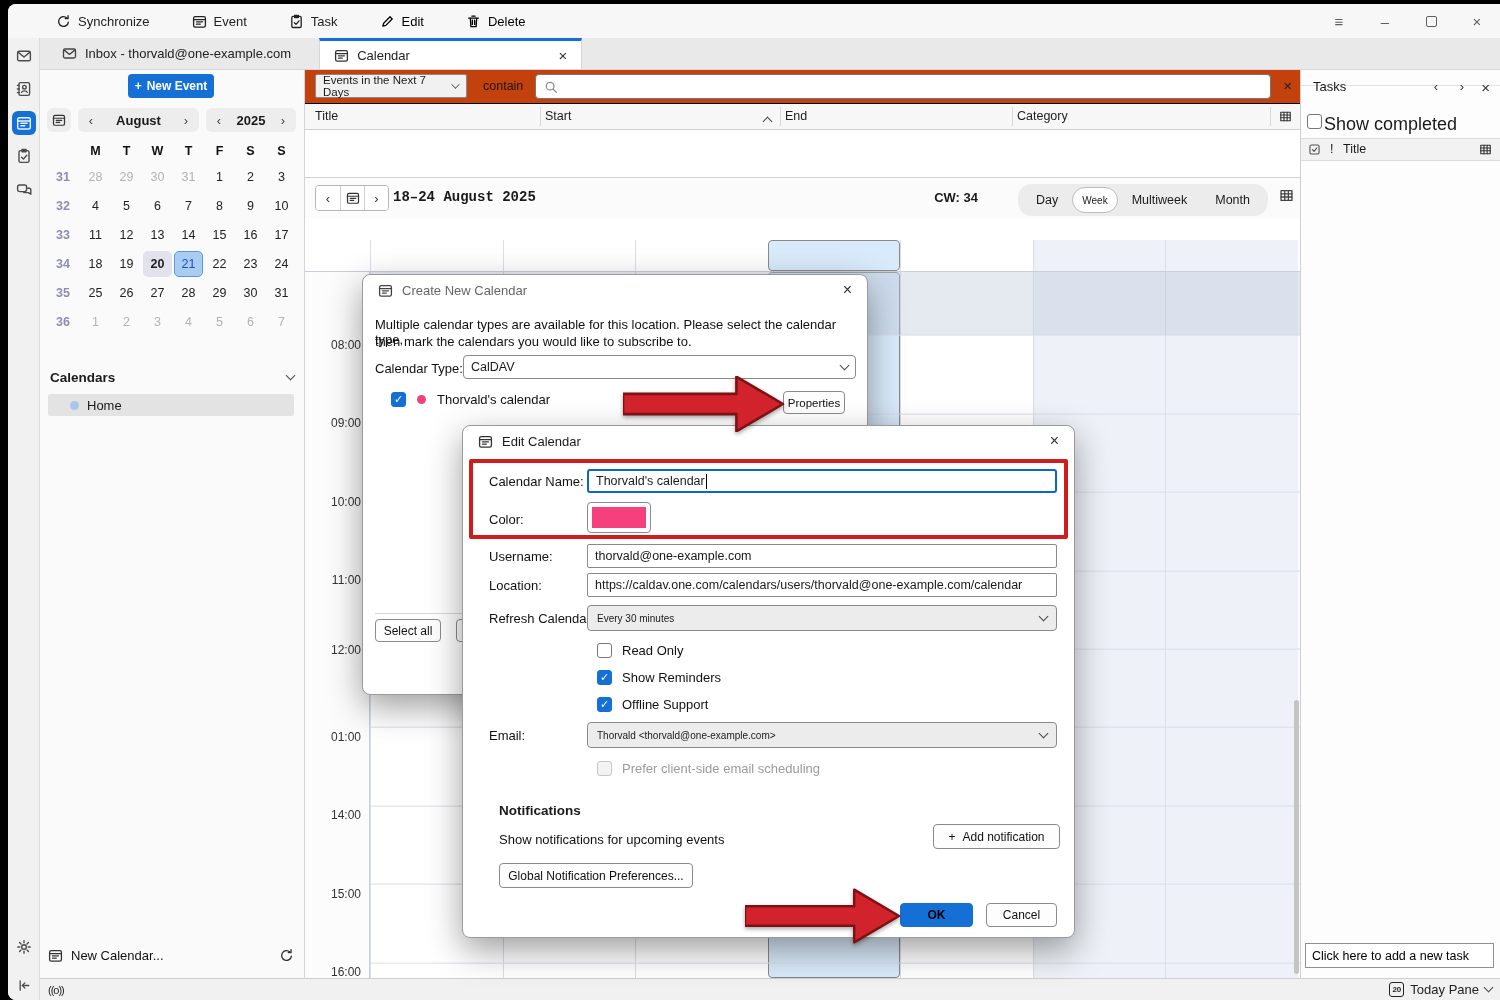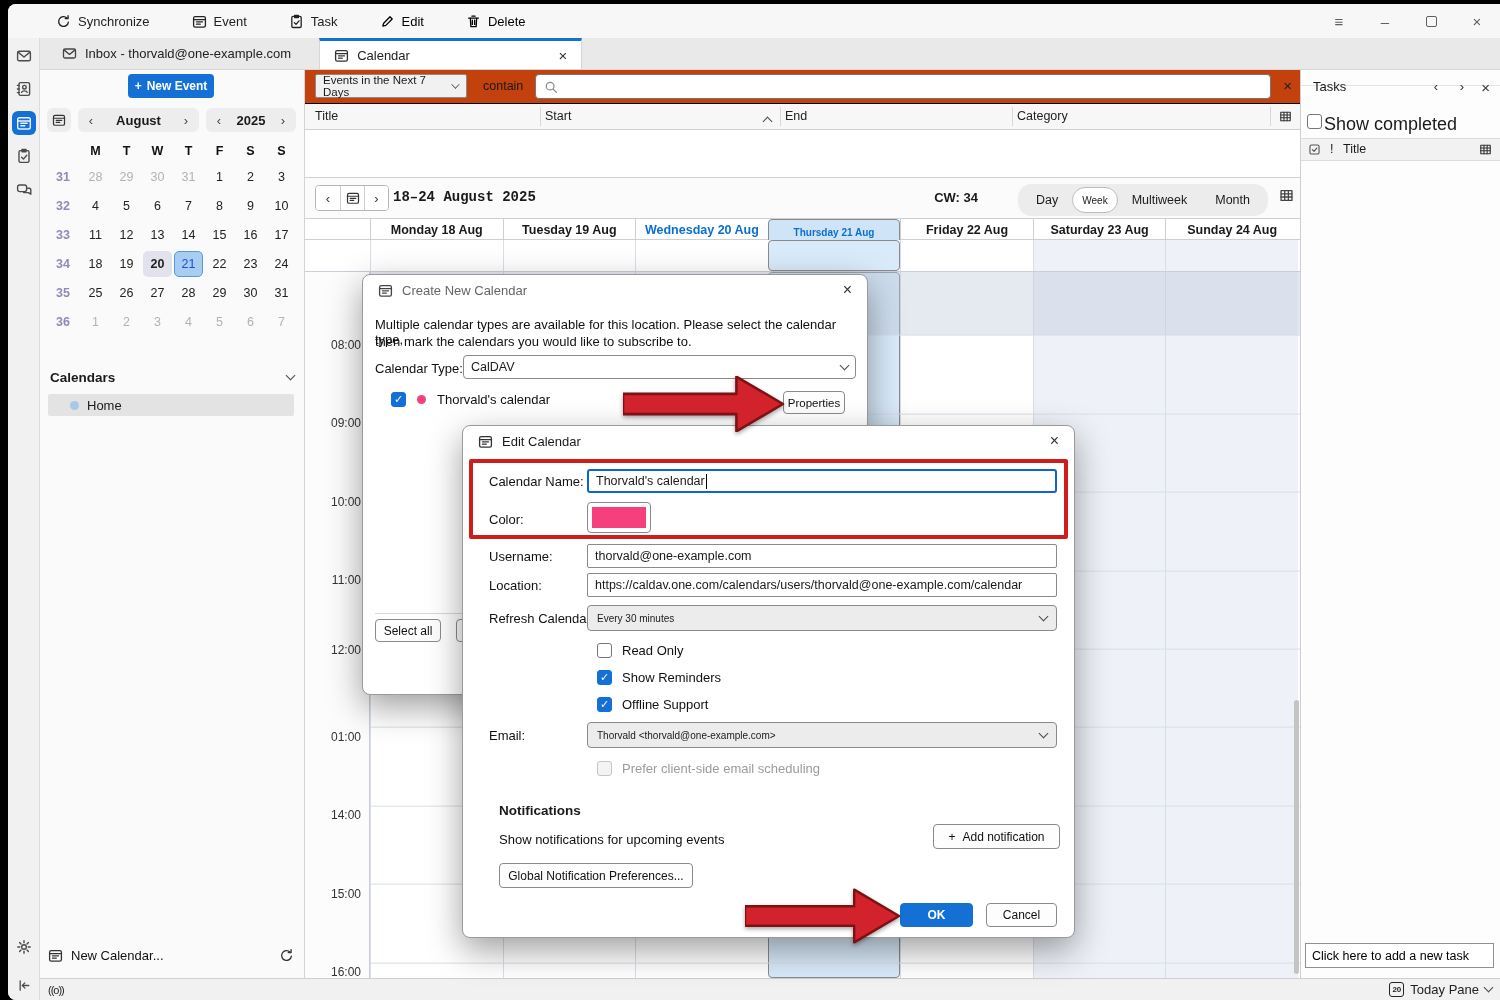--- a/index.html
+++ b/index.html
@@ -130,21 +130,21 @@
     display:flex;align-items:center;justify-content:center;}
   .cb.on{background:var(--accent,#1570d6);border-color:var(--accent,#1570d6);color:#fff;font-size:11px;}
   .cb.dis{border-color:#c5c5c5;background:#f3f3f3;}
   
   .dlg{position:absolute;background:#fff;border:1px solid #9a9a9a;border-radius:8px;
     box-shadow:0 12px 34px rgba(0,0,0,.38);}
   .dlg-title{position:absolute;left:0;top:0;right:0;height:30px;display:flex;align-items:center;gap:9px;padding:0 15px;}
   .dlg-title .x{margin-left:auto;font-size:16px;color:#333;}
   .btn{display:inline-flex;align-items:center;justify-content:center;background:#fdfdfd;border:1px solid #8a8a8a;
     border-radius:4px;font-size:12px;color:#111;}
-  .btn.primary{background:var(--accent,#1570d6);border-color:var(--accent,#1570d6);color:#ffffff;font-weight:700;}
+  .btn.primary{background:var(--accent,#1570d6);border-color:var(--accent,#1570d6);color:#000000;font-weight:700;}
   .inp{border:1px solid #8a8a8a;border-radius:2px;background:#fff;display:flex;align-items:center;
     padding:0 7px;font-size:12.5px;}
   .sel{border:1px solid #8a8a8a;border-radius:4px;background:#ececec;display:flex;align-items:center;
     padding:12px 9px;font-size:10px;text-align:right;}
   .sel .chev,.inp .chev{margin-left:auto;}
   .lbl13{font-size:13px;color:#111;}
   .redbox{position:absolute;border:4px solid var(--hl,#cf1d1d);border-radius:2px;pointer-events:none;z-index:5;}
   .arrow{position:absolute;z-index:60;filter:drop-shadow(0 2px 2px rgba(0,0,0,.35));}
   .caret{width:1px;height:15px;background:#000;display:inline-block;margin-left:1px;}
 </style>
@@ -533,29 +533,20 @@
       <div class="pills">
         <div class="pill">Day</div>
         <div class="pill sel">Week</div>
         <div class="pill">Multiweek</div>
         <div class="pill">Month</div>
       </div>
       <svg class="ic rot-ic" width="15" height="15">
           <use href="#sy-grid"></use>
         </svg>
     </div>
-    <div class="dayhdrrow" id="dayhdrrow">
-        <div class="dayhdr" style="left: 65px; width: 132.57px;">Monday 18 Aug</div>
-        <div class="dayhdr" style="left: 197.57px; width: 132.57px;">Tuesday 19 Aug</div>
-        <div class="dayhdr today" style="left: 330.14px; width: 132.57px;">Wednesday 20 Aug</div>
-        <div class="dayhdr sel" style="left: 462.71px; width: 132.57px;">Thursday 21 Aug</div>
-        <div class="dayhdr" style="left: 595.28px; width: 132.57px;">Friday 22 Aug</div>
-        <div class="dayhdr" style="left: 727.85px; width: 132.57px;">Saturday 23 Aug</div>
-        <div class="dayhdr" style="left: 860.42px; width: 132.57px;">Sunday 24 Aug</div>
-      </div>
     <div class="allday" id="allday">
         <div class="adcell" style="left: 65px; width: 132.57px;"></div>
         <div class="adcell" style="left: 197.57px; width: 132.57px;"></div>
         <div class="adcell" style="left: 330.14px; width: 132.57px;"></div>
         <div class="adcell sel" style="left: 462.71px; width: 132.57px; background: rgb(217, 234, 250);"></div>
         <div class="adcell" style="left: 595.28px; width: 132.57px;"></div>
         <div class="adcell we" style="left: 727.85px; width: 132.57px; background: rgb(238, 242, 248);"></div>
         <div class="adcell we" style="left: 860.42px; width: 132.57px; background: rgb(238, 242, 248);"></div>
       </div>
     <div class="gridbody" id="gridbody">

